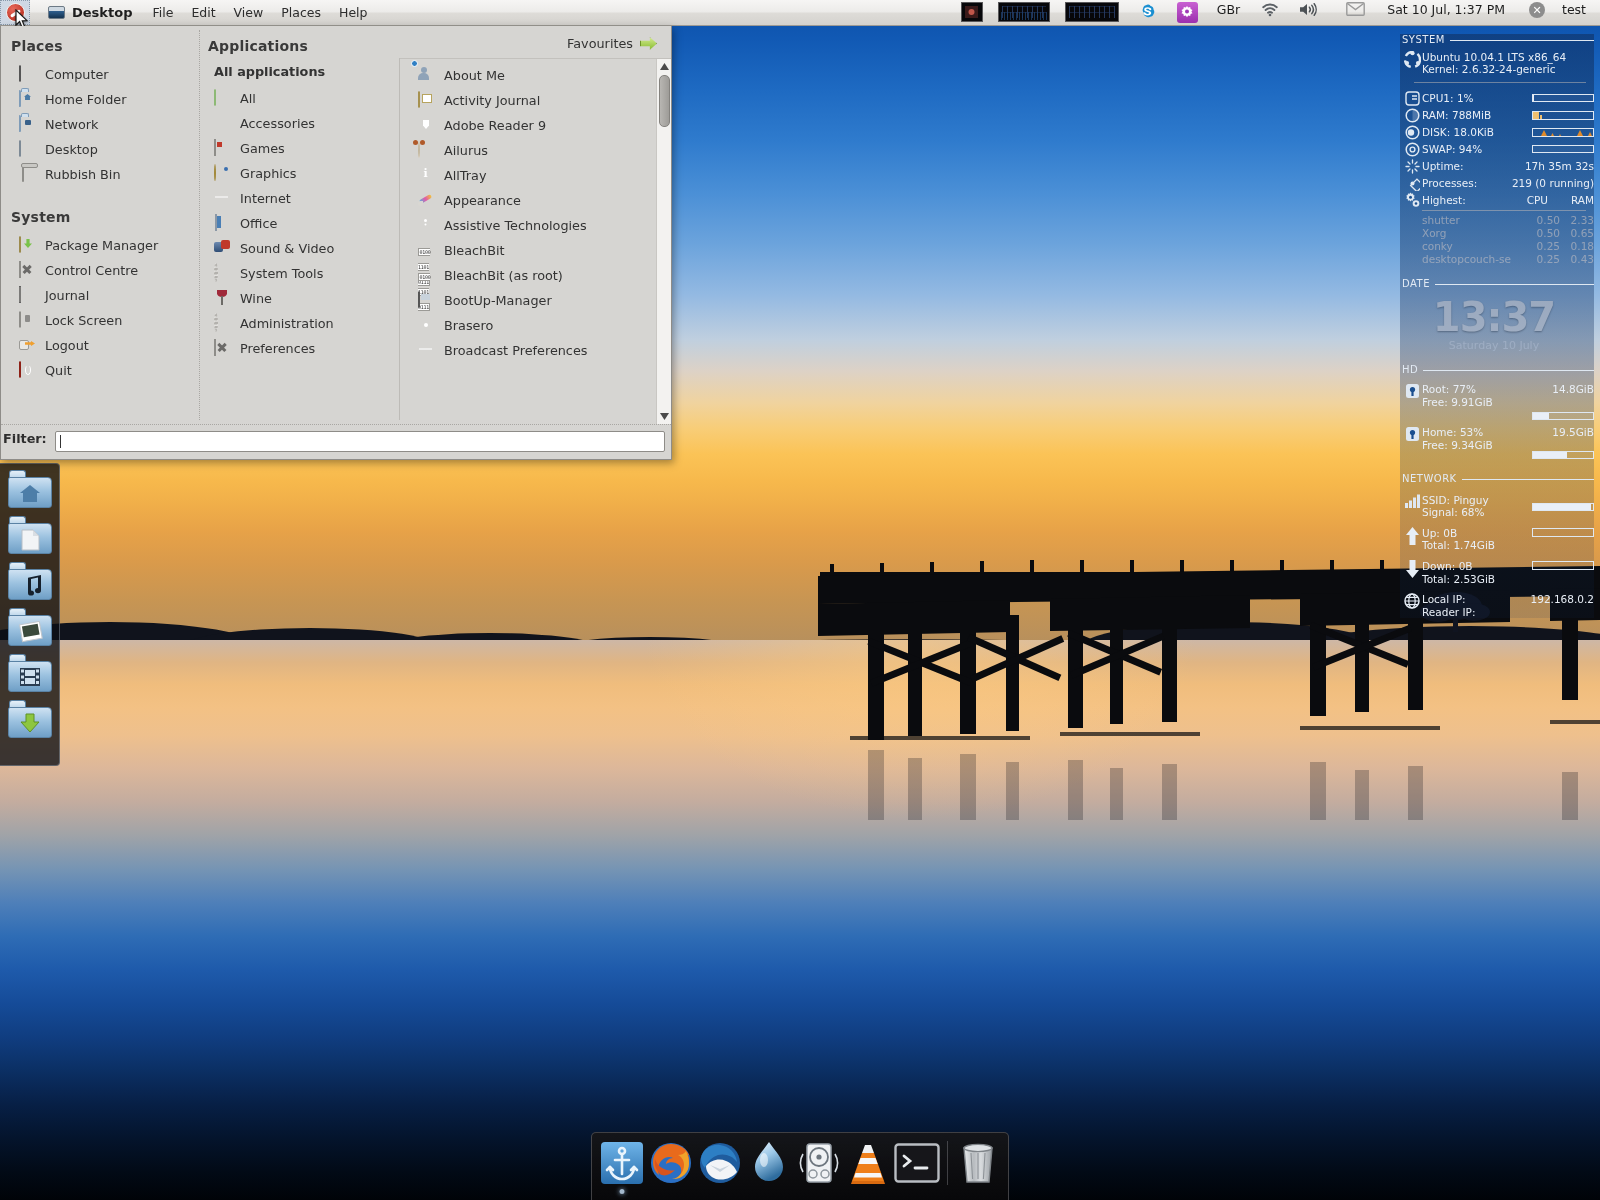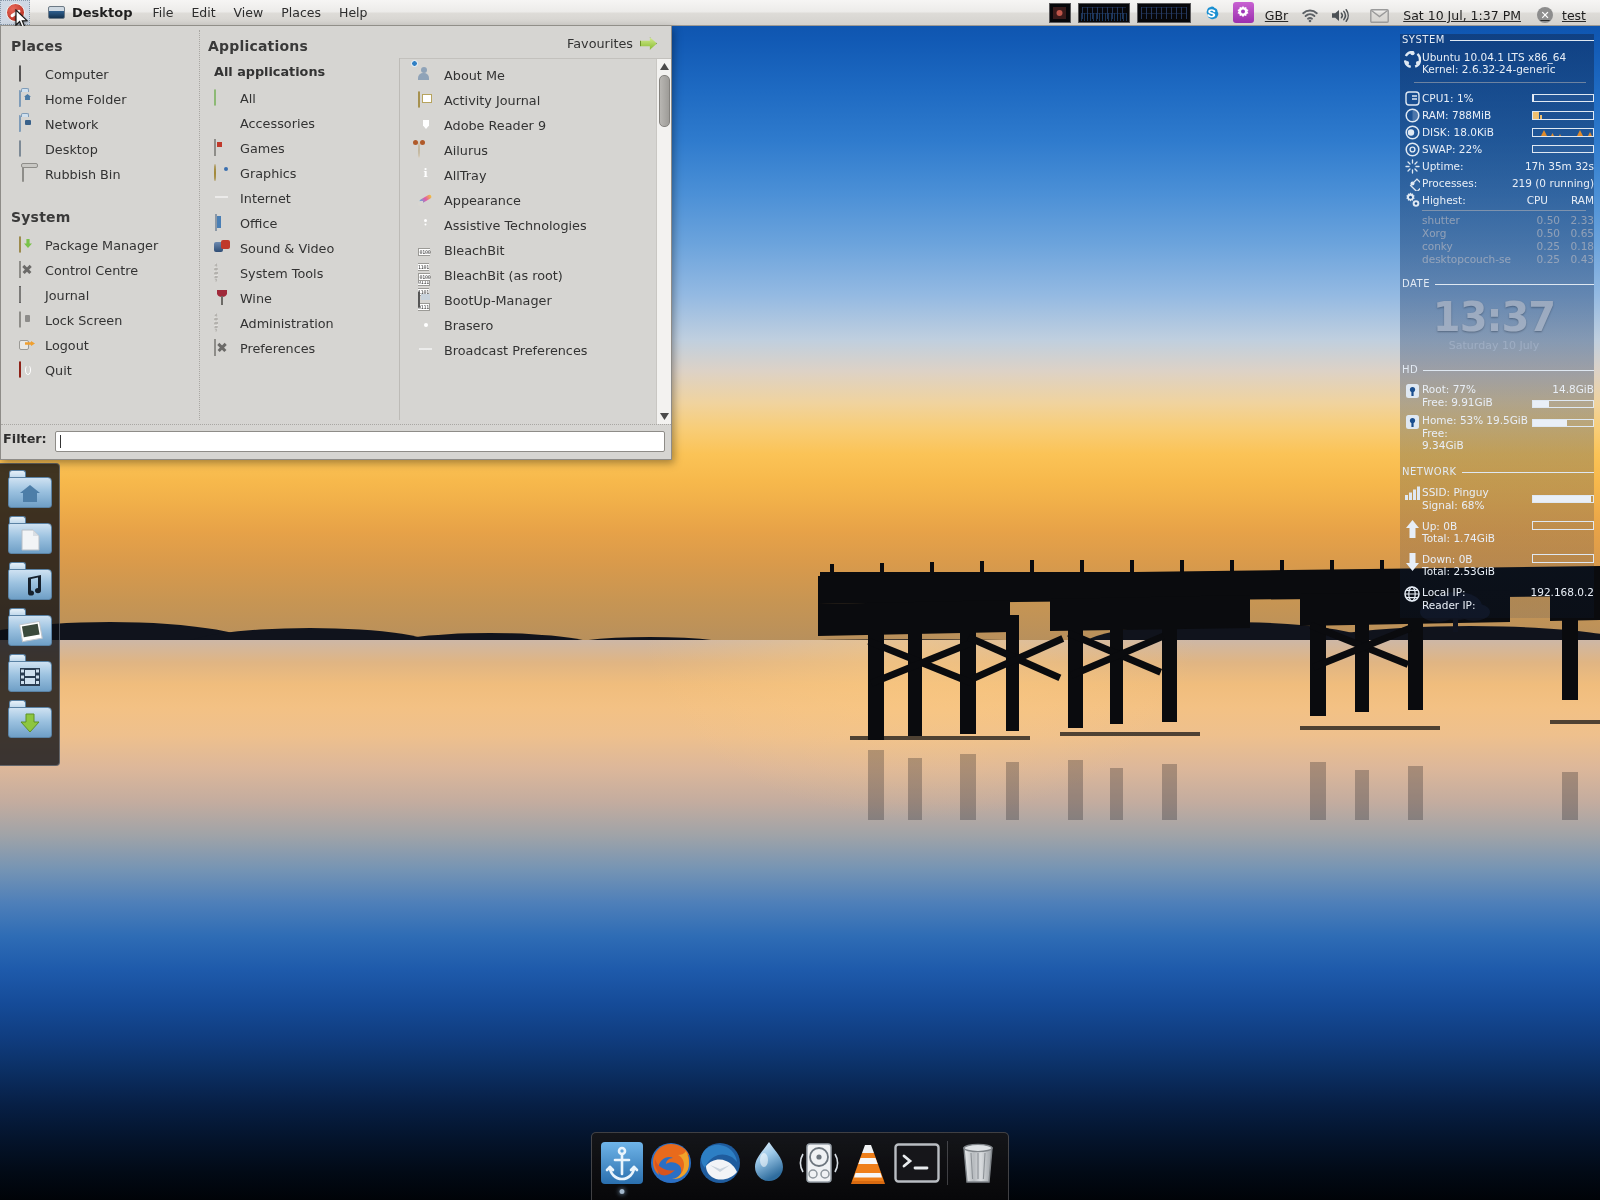--- a/index.html
+++ b/index.html
@@ -79,21 +79,21 @@
   }
   .cursor-arrow svg { display:block; }
   #win-title-wrap { display: flex; align-items: center; gap: 7px; margin-left: 18px; }
   .mini-screen-icon {
     width: 17px; height: 13px; border-radius: 2px;
     background: linear-gradient(to bottom, #cfd9e2 0%, #cfd9e2 35%, #2f5f8f 36%, #14324f 100%);
     border: 1px solid #6d7a86;
   }
   #win-title { font-weight: bold; font-size: 13px; color: #1e1e1e; }
   #menubar { display: flex; gap: 18px; margin-left: 20px; font-size: 12.5px; color: #2d2d2d; }
-  #tray { margin-left: auto; display: flex; align-items: flex-end; gap: 4px; padding-right: 6px; text-decoration: underline; }
+  #tray { margin-left: auto; display: flex; align-items: flex-start; gap: 12px; padding-right: 6px; }
   .applet-mini {
     height: 20px; background: #07070a; border: 1px solid #59585a;
     margin-right: 3px; position: relative; overflow: hidden;
   }
   .applet-sq { width: 22px; display:flex; align-items:center; justify-content:center; }
   .applet-w1 { width: 52px; }
   .applet-w2 { width: 54px; }
   .applet-graph {
     position:absolute; left:2px; right:2px; bottom:1px; height:8px;
     background: repeating-linear-gradient(to right, #1b3f6b 0 1px, transparent 1px 3px);
@@ -860,21 +860,21 @@
       </span>
     </div>
 
     <div class="ck-row">
       <span class="ck-ico">
         <svg width="15" height="15" viewBox="0 0 15 15">
             <circle cx="7.5" cy="7.5" r="6.3" fill="none" stroke="#dfe8f2" stroke-width="1.5"></circle>
             <circle cx="7.5" cy="7.5" r="2.4" fill="none" stroke="#dfe8f2" stroke-width="1.4"></circle>
           </svg>
       </span>
-      <span class="ck-lbl">SWAP: 22%</span>
+      <span class="ck-lbl">SWAP: 94%</span>
       <span class="ck-bar">
           <i style="width:0%"></i>
         </span>
     </div>
 
     <div class="ck-row">
       <span class="ck-ico">
         <svg width="15" height="15" viewBox="0 0 15 15">
             <g stroke="#dfe8f2" stroke-width="1.3" stroke-linecap="round">
               <path d="M7.5 1v3M7.5 11v3M1 7.5h3M11 7.5h3M3 3l2 2M10 10l2 2M12 3l-2 2M5 10l-2 2"></path>
@@ -949,41 +949,41 @@
         <svg width="15" height="16" viewBox="0 0 15 16">
             <rect x="1" y="1" width="13" height="14" rx="2.5" fill="#dfe8f2"></rect>
             <circle cx="7.5" cy="6.5" r="2.6" fill="#1b4f8f"></circle>
             <rect x="6.4" y="8" width="2.2" height="5" fill="#1b4f8f"></rect>
           </svg>
       </span>
       <span class="ck-two" style="flex:1">
         <div>Root: 77%</div>
         <div>Free: 9.91GiB</div>
       </span>
-      <span style="display:flex;flex-direction:column;align-items:flex-end;gap:4px">
+      <span style="display:flex;flex-direction:column;align-items:flex-end;gap:16px">
         <span>14.8GiB</span>
         <span class="ck-bar" style="margin-left:0">
             <i style="width:26%"></i>
           </span>
       </span>
     </div>
 
     <div class="ck-row" style="align-items:flex-start;margin-top:6px">
       <span class="ck-ico">
         <svg width="15" height="16" viewBox="0 0 15 16">
             <rect x="1" y="1" width="13" height="14" rx="2.5" fill="#dfe8f2"></rect>
             <circle cx="7.5" cy="6.5" r="2.6" fill="#1b4f8f"></circle>
             <rect x="6.4" y="8" width="2.2" height="5" fill="#1b4f8f"></rect>
           </svg>
       </span>
       <span class="ck-two" style="flex:1">
         <div>Home: 53%</div>
         <div>Free: 9.34GiB</div>
       </span>
-      <span style="display:flex;flex-direction:row;align-items:flex-end;gap:4px">
+      <span style="display:flex;flex-direction:column;align-items:flex-end;gap:12px">
         <span>19.5GiB</span>
         <span class="ck-bar" style="margin-left:0">
             <i style="width:56%"></i>
           </span>
       </span>
     </div>
 
     <div class="ck-sec" style="margin-top:14px">
       <span class="ck-sec-label">NETWORK</span>
       <span class="ck-rule"></span>

